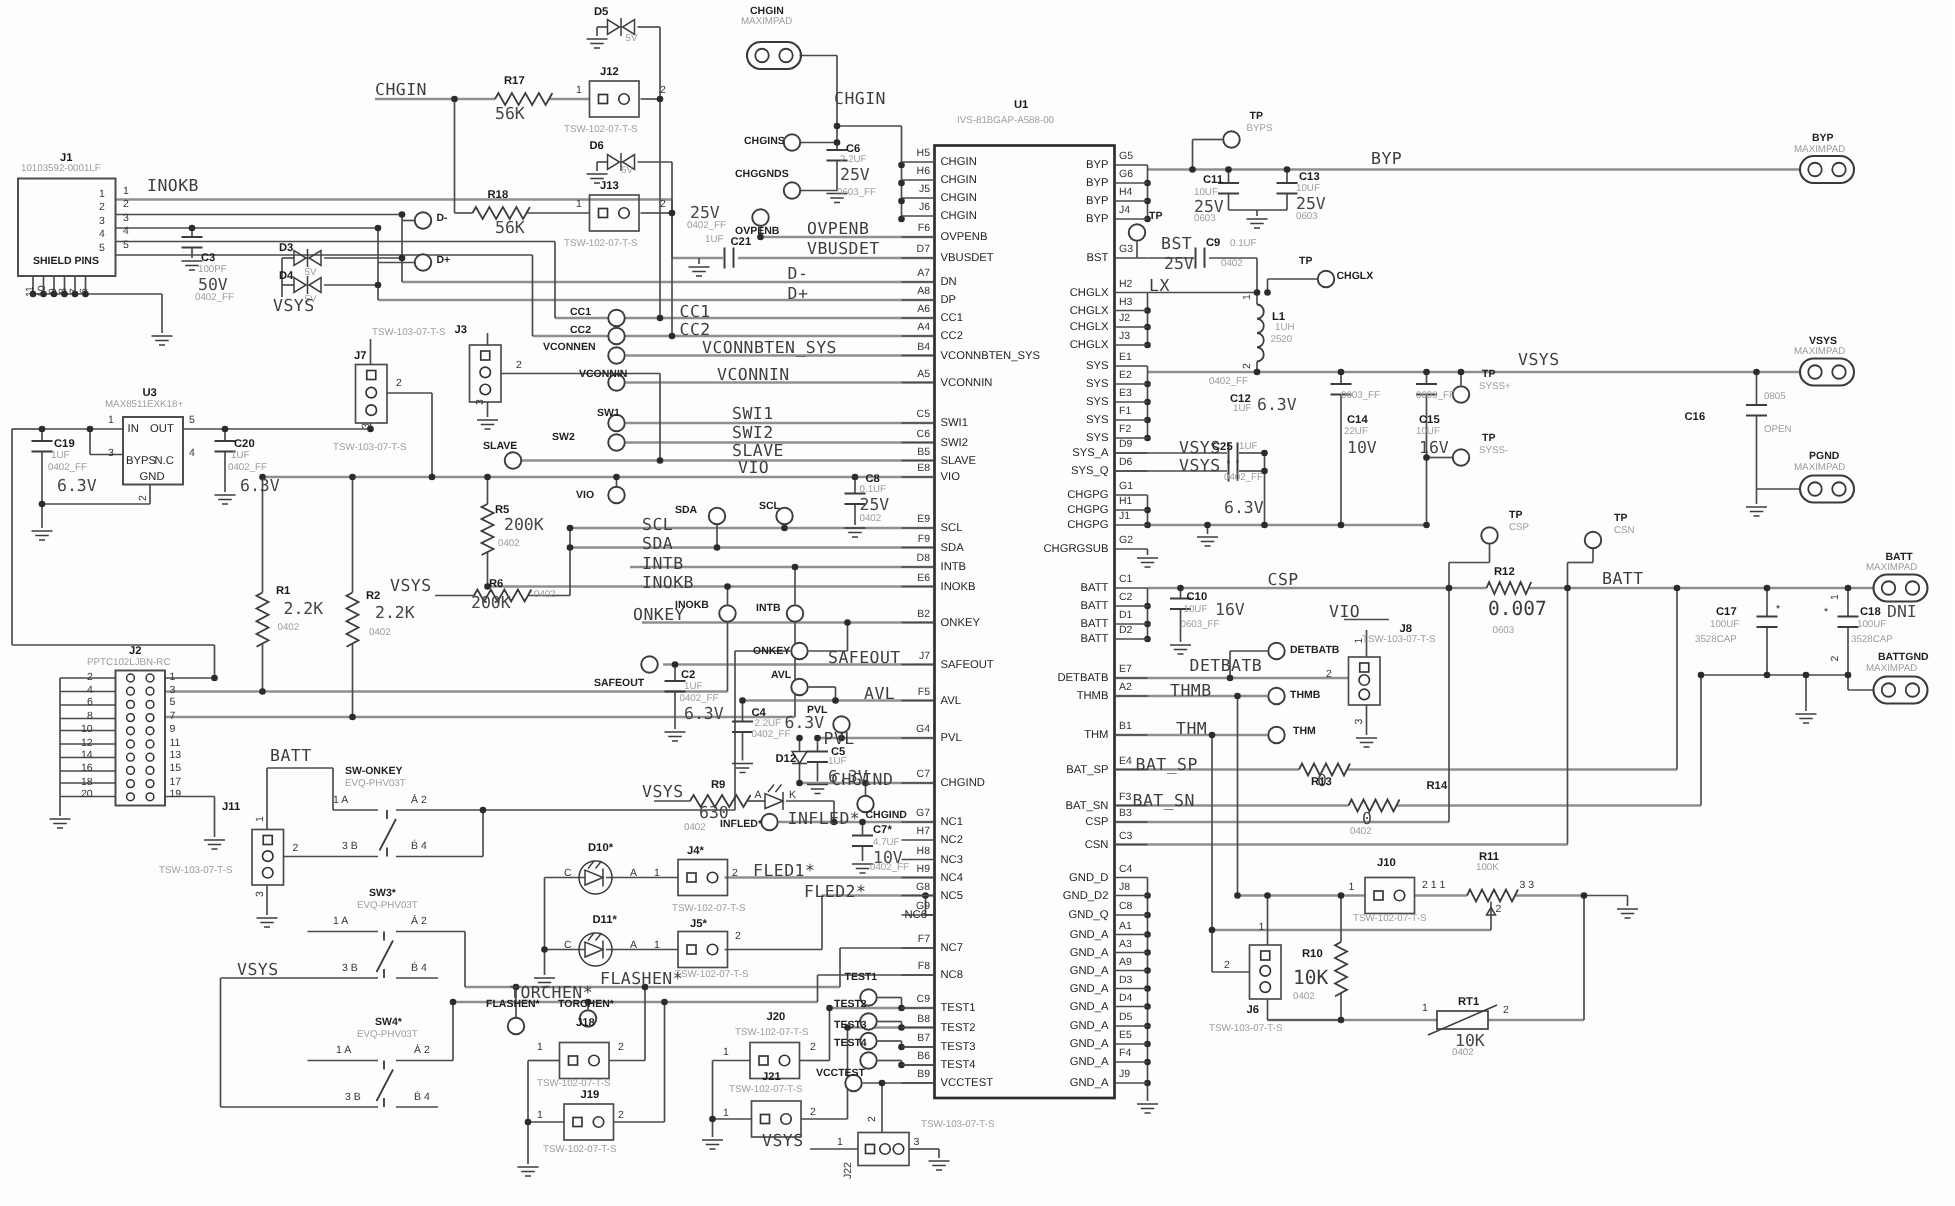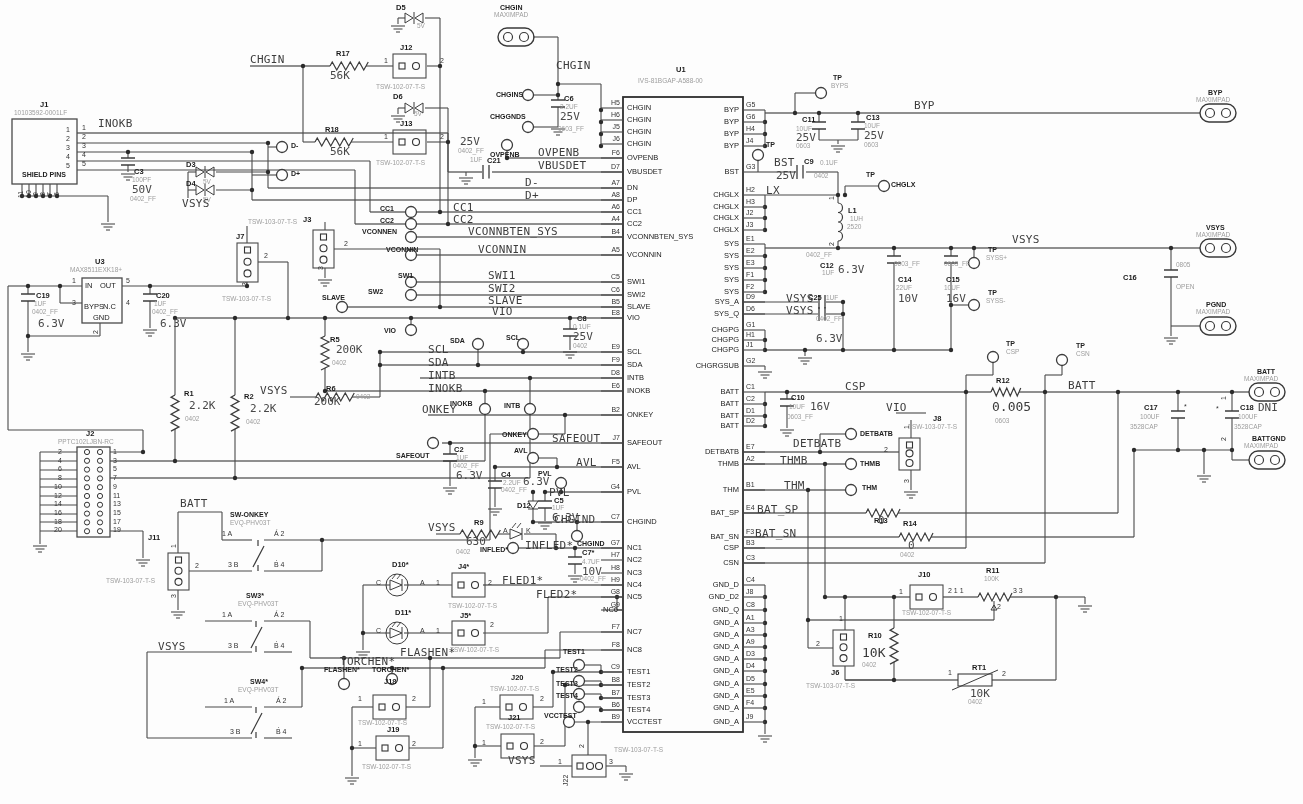--- a/index.html
+++ b/index.html
@@ -1266,21 +1266,21 @@
       <div class="t f" style="left: 1176px; top: 262px;">0805</div>
       <div class="t r" style="left: 1123px; top: 274px;">C16</div>
       <div class="t f" style="left: 1176px; top: 284px;">OPEN</div>
       <div class="t s" style="left: 1206px; top: 301px;">PGND</div>
       <div class="t f" style="left: 1196px; top: 309px;">MAXIMPAD</div>
       <div class="t s" style="left: 1006px; top: 340px;">TP</div>
       <div class="t f" style="left: 1006px; top: 349px;">CSP</div>
       <div class="t s" style="left: 1076px; top: 342px;">TP</div>
       <div class="t f" style="left: 1076px; top: 351px;">CSN</div>
       <div class="t r" style="left: 996px; top: 377px;">R12</div>
-      <div class="t v2" style="left: 992px; top: 400px;">0.005</div>
+      <div class="t v2" style="left: 992px; top: 400px;">0.007</div>
       <div class="t f" style="left: 995px; top: 418px;">0603</div>
       <div class="t n" style="left: 845px; top: 381px;">CSP</div>
       <div class="t n" style="left: 1068px; top: 380px;">BATT</div>
       <div class="t s" style="left: 1257px; top: 368px;">BATT</div>
       <div class="t f" style="left: 1244px; top: 376px;">MAXIMPAD</div>
       <div class="t r" style="left: 791px; top: 394px;">C10</div>
       <div class="t f" style="left: 789px; top: 404px;">10UF</div>
       <div class="t v" style="left: 810px; top: 401px;">16V</div>
       <div class="t f" style="left: 787px; top: 414px;">0603_FF</div>
       <div class="t n" style="left: 886px; top: 402px;">VIO</div>
@@ -1292,21 +1292,21 @@
       <div class="t n" style="left: 793px; top: 438px;">DETBATB</div>
       <div class="t s" style="left: 860px; top: 430px;">DETBATB</div>
       <div class="t n" style="left: 780px; top: 455px;">THMB</div>
       <div class="t s" style="left: 860px; top: 460px;">THMB</div>
       <div class="t n" style="left: 784px; top: 480px;">THM</div>
       <div class="t s" style="left: 862px; top: 484px;">THM</div>
       <div class="t n" style="left: 757px; top: 504px;">BAT_SP</div>
       <div class="t n" style="left: 755px; top: 528px;">BAT_SN</div>
       <div class="t r" style="left: 874px; top: 517px;">R13</div>
       <div class="t v" style="left: 878px; top: 515px;">0</div>
-      <div class="t r" style="left: 903px; top: 520px; text-align: center;">R14</div>
+      <div class="t r" style="left: 951px; top: 520px; text-align: center;">R14</div>
       <div class="t v" style="left: 908px; top: 540px;">0</div>
       <div class="t f" style="left: 900px; top: 552px;">0402</div>
       <div class="t r" style="left: 1144px; top: 404px;">C17</div>
       <div class="t f" style="left: 1140px; top: 414px;">100UF</div>
       <div class="t f" style="left: 1130px; top: 424px;">3528CAP</div>
       <div class="t p" style="left: 1184px; top: 403px;">*</div>
       <div class="t rp" style="left: 1220px; top: 400px;">1</div>
       <div class="t p" style="left: 1216px; top: 405px;">*</div>
       <div class="t r" style="left: 1240px; top: 404px;">C18</div>
       <div class="t v" style="left: 1258px; top: 402px;">DNI</div>

